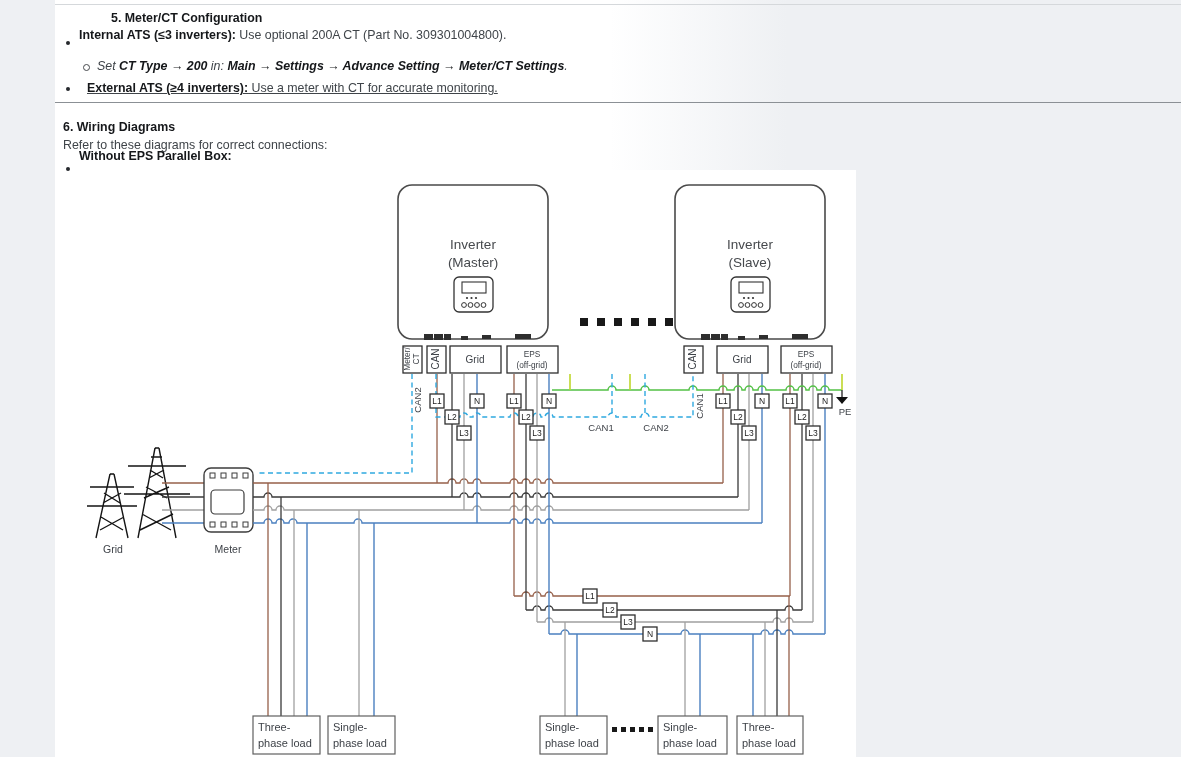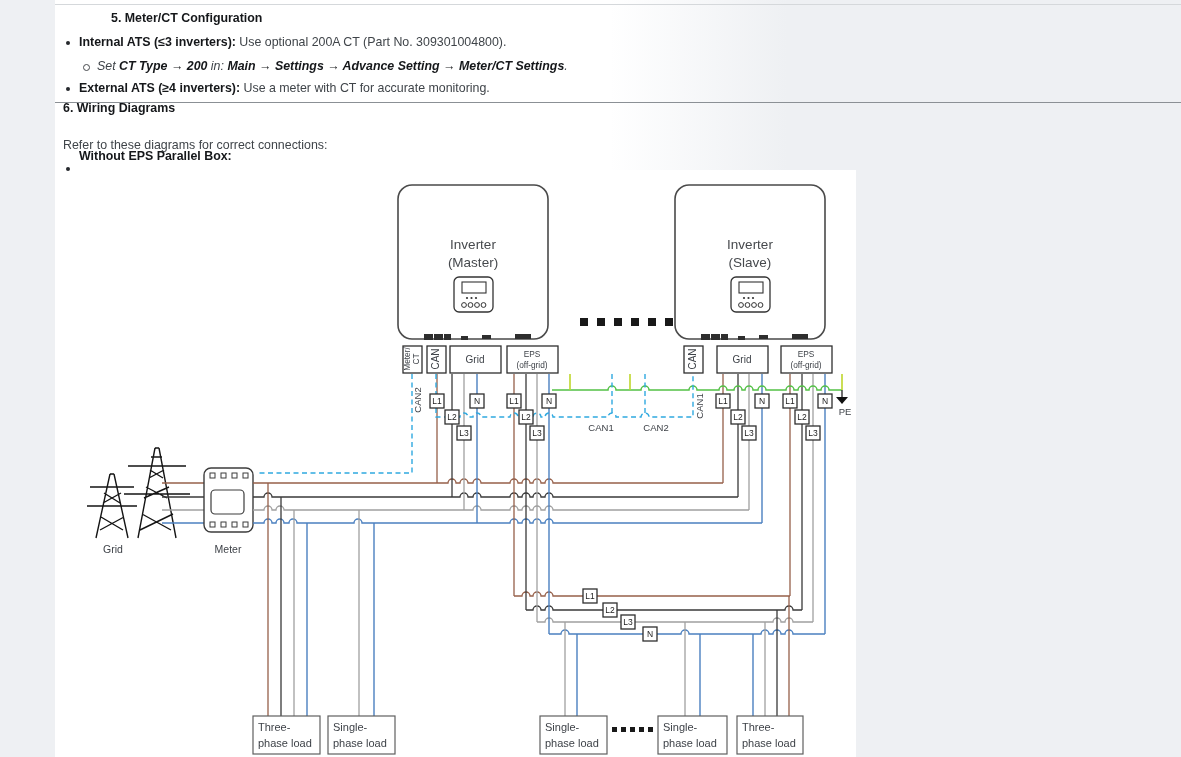--- a/index.html
+++ b/index.html
@@ -41,29 +41,29 @@
 <body>
 
 <div class="abs white-band"></div>
 <div class="abs fade-right"></div>
 <div class="abs hr1"></div>
 <div class="abs hr2"></div>
 
 <div class="abs doc h" style="left:63px;top:11px;margin-left:48px;">5. Meter/CT Configuration</div>
 
 <div class="abs marker-dot" style="left:66px;top:41px;"></div>
-<div class="abs doc" style="left:79px;top:35px;text-align:right;"><b>Internal ATS (≤3 inverters):</b><span> Use optional 200A CT (Part No. 309301004800).</span></div>
+<div class="abs doc" style="left:79px;top:28px;text-align:right;"><b>Internal ATS (≤3 inverters):</b><span> Use optional 200A CT (Part No. 309301004800).</span></div>
 
 <div class="abs marker-circle" style="left:83px;top:64px;"></div>
 <div class="abs doc" style="left:97px;top:59px;font-style:italic;"><span>Set </span><b>CT Type → 200</b><span> in: </span><b>Main → Settings → Advance Setting → Meter/CT Settings</b><span>.</span></div>
 
 <div class="abs marker-dot" style="left:66px;top:87px;"></div>
-<div class="abs doc" style="left:79px;top:81px;"><b>External ATS (≥4 inverters):</b><span> Use a meter with CT for accurate monitoring.</span></div>
-
-<div class="abs doc h" style="left:63px;top:101px;">6. Wiring Diagrams</div>
+<div class="abs doc" style="left:87px;top:81px;text-decoration:underline;"><b>External ATS (≥4 inverters):</b><span> Use a meter with CT for accurate monitoring.</span></div>
+
+<div class="abs doc h" style="left:63px;top:120px;">6. Wiring Diagrams</div>
 <div class="abs doc" style="left:63px;top:138px;">Refer to these diagrams for correct connections:</div>
 
 <div class="abs marker-dot" style="left:66px;top:167px;"></div>
 <div class="abs doc" style="left:79px;top:149px;"><b>Without EPS Parallel Box:</b></div>
 
 <svg class="abs diagram" width="1181" height="757" viewBox="0 0 1181 757">
 
   <g>
     <rect class="invbox" x="398" y="185" width="150" height="154" rx="14"></rect>
     <text class="invtxt" x="473" y="249" text-anchor="middle">Inverter</text>

